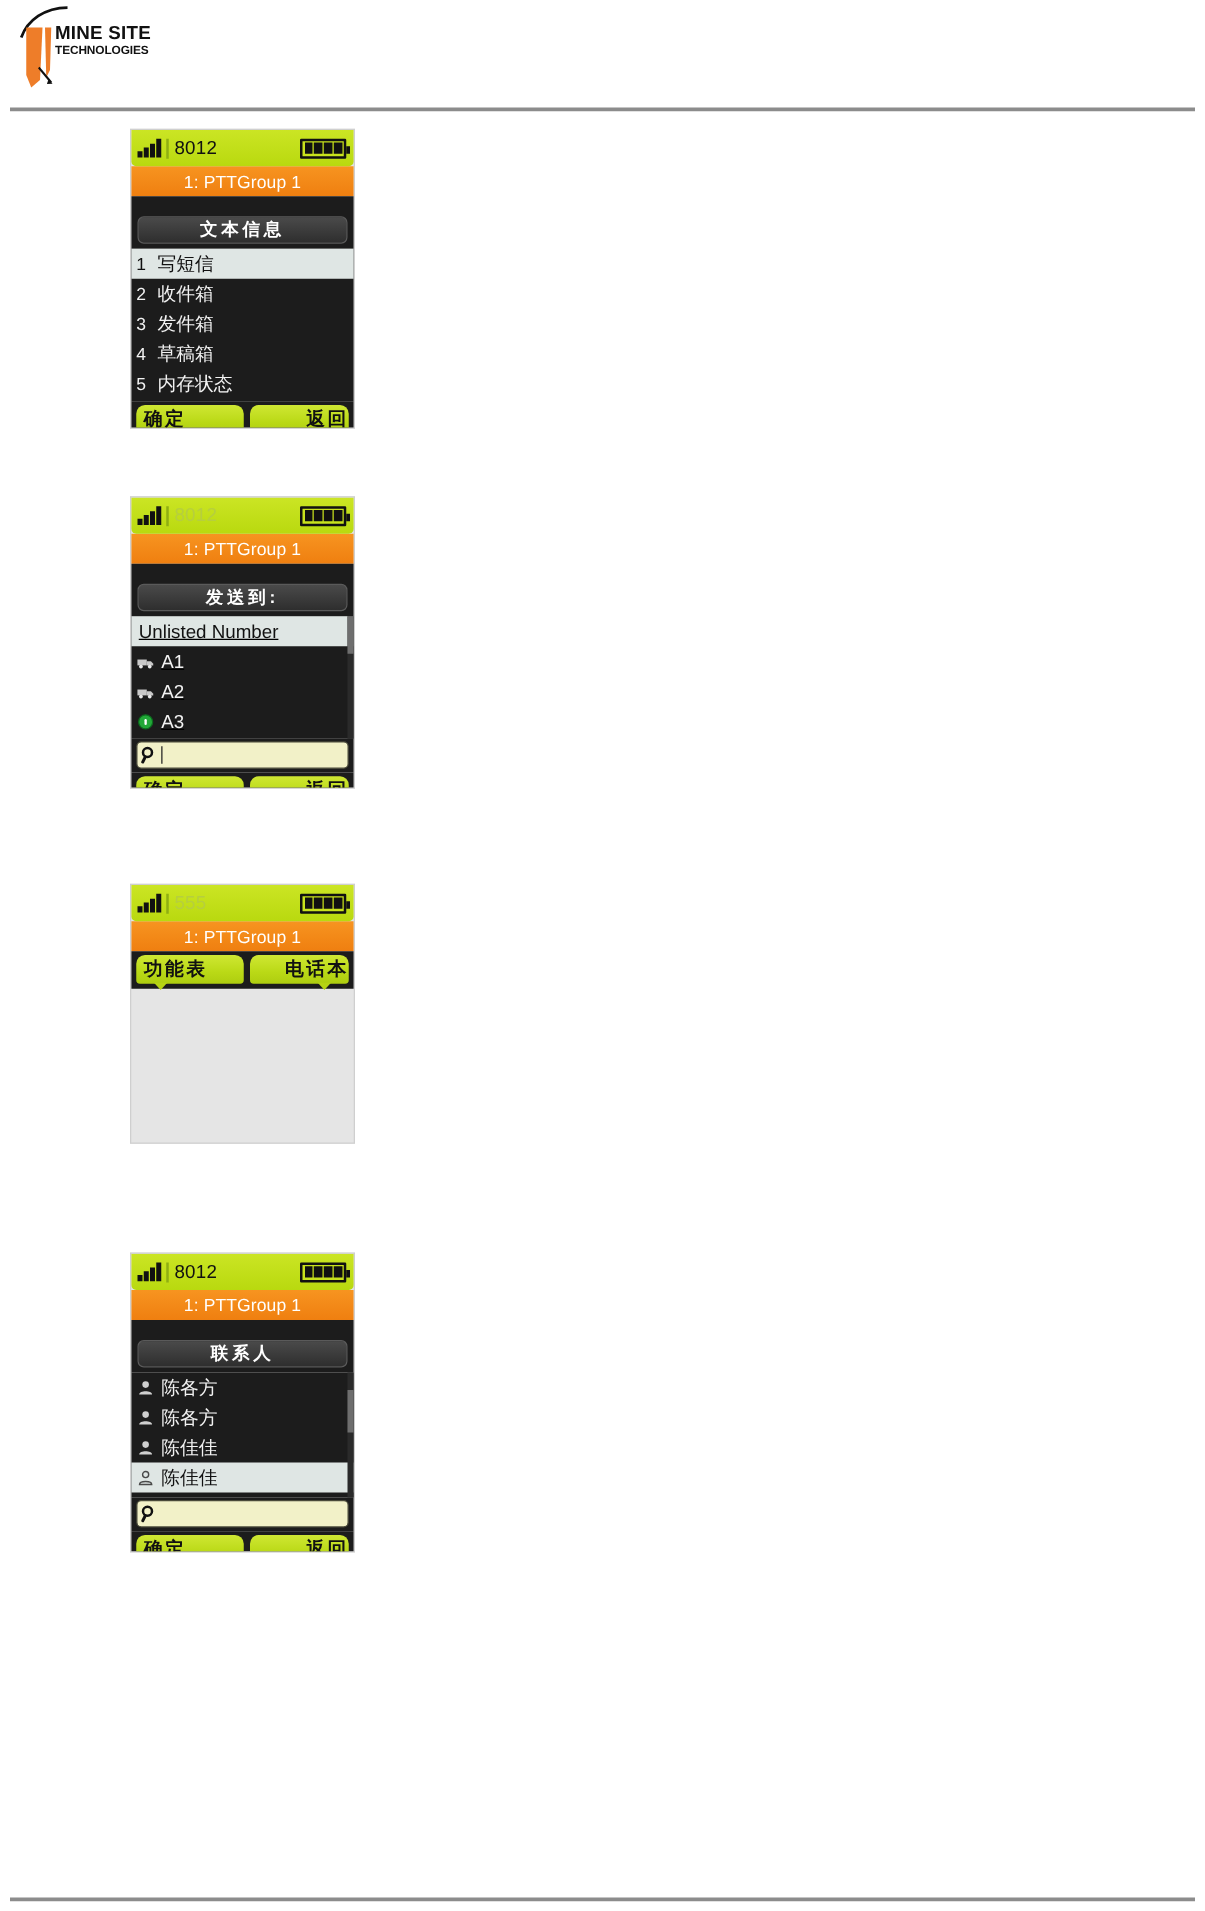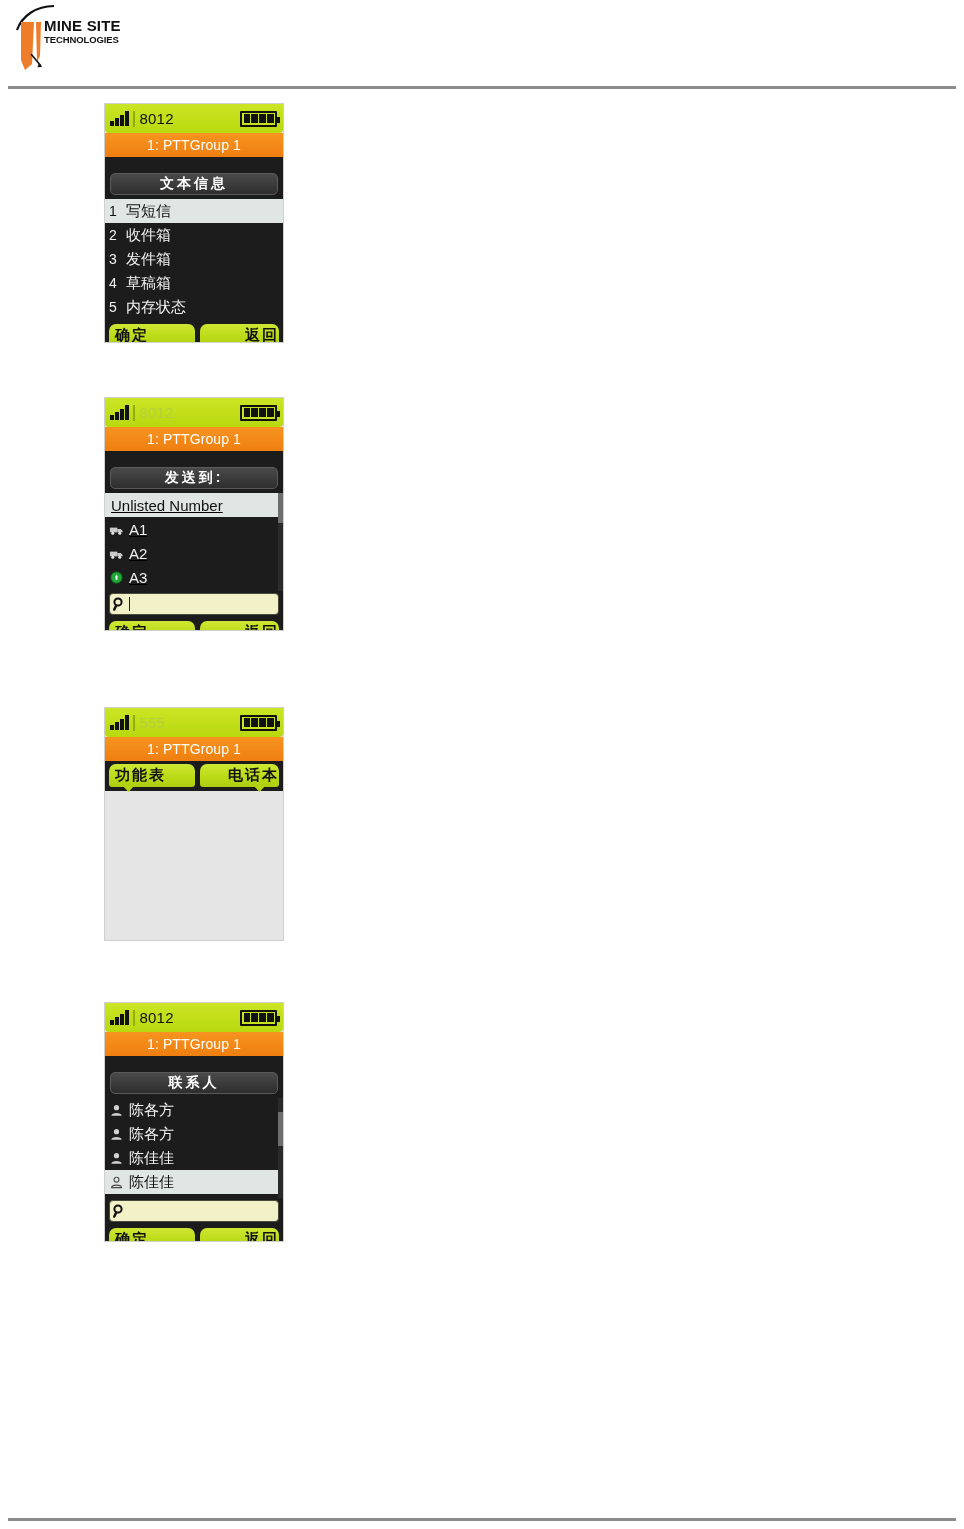--- a/index.html
+++ b/index.html
@@ -49,21 +49,21 @@
   .phone {
     position: absolute;
     width: 180px;
     background: #e5e5e5;
     box-sizing: border-box;
     border: 1px solid #cfcfcf;
     overflow: hidden;
   }
   .phone-1 { left: 104px; top: 103px; height: 240px; }
   .phone-2 { left: 104px; top: 397px; height: 234px; }
-  .phone-3 { left: 104px; top: 707px; height: 234px; }
+  .phone-3 { left: 104px; top: 707px; height: 208px; }
   .phone-4 { left: 104px; top: 1002px; height: 240px; }
 
   
   .statusbar {
     position: relative;
     height: 29px;
     background: #c3e01a;
     background: linear-gradient(#cbe524 0%, #b9d90f 100%);
     display: flex;
     align-items: center;

